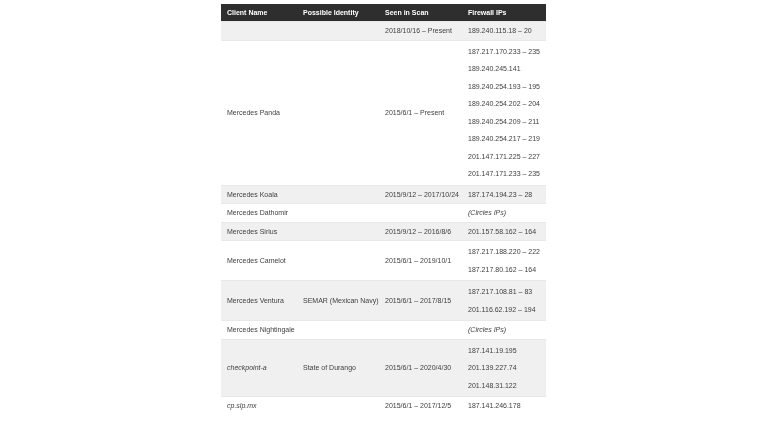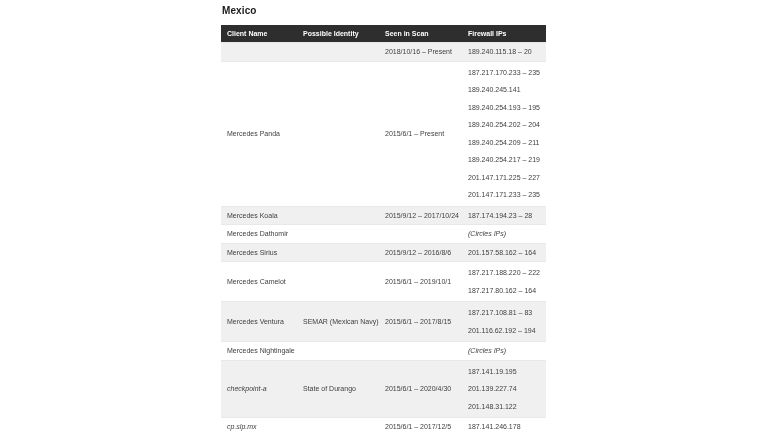--- a/index.html
+++ b/index.html
@@ -51,21 +51,20 @@
   .ips-cell { display: flex; flex-direction: column; justify-content: center; }
   .ips-cell.multi { padding-top: 2px; padding-bottom: 2px; }
   .ip-line { line-height: 17.5px; white-space: nowrap; }
   .italic { font-style: italic; }
   .cell-text { line-height: 9px; }
 </style>
 </head>
 <body>
 
 <div class="wrap">
-  <div class="page-title">Mexico</div>
 
   <div class="table">
     <div class="thead">
       <div class="c c1">Client Name</div>
       <div class="c c2">Possible Identity</div>
       <div class="c c3">Seen in Scan</div>
       <div class="c c4">Firewall IPs</div>
     </div>
     <div id="table-body">
         <div class="row alt">

